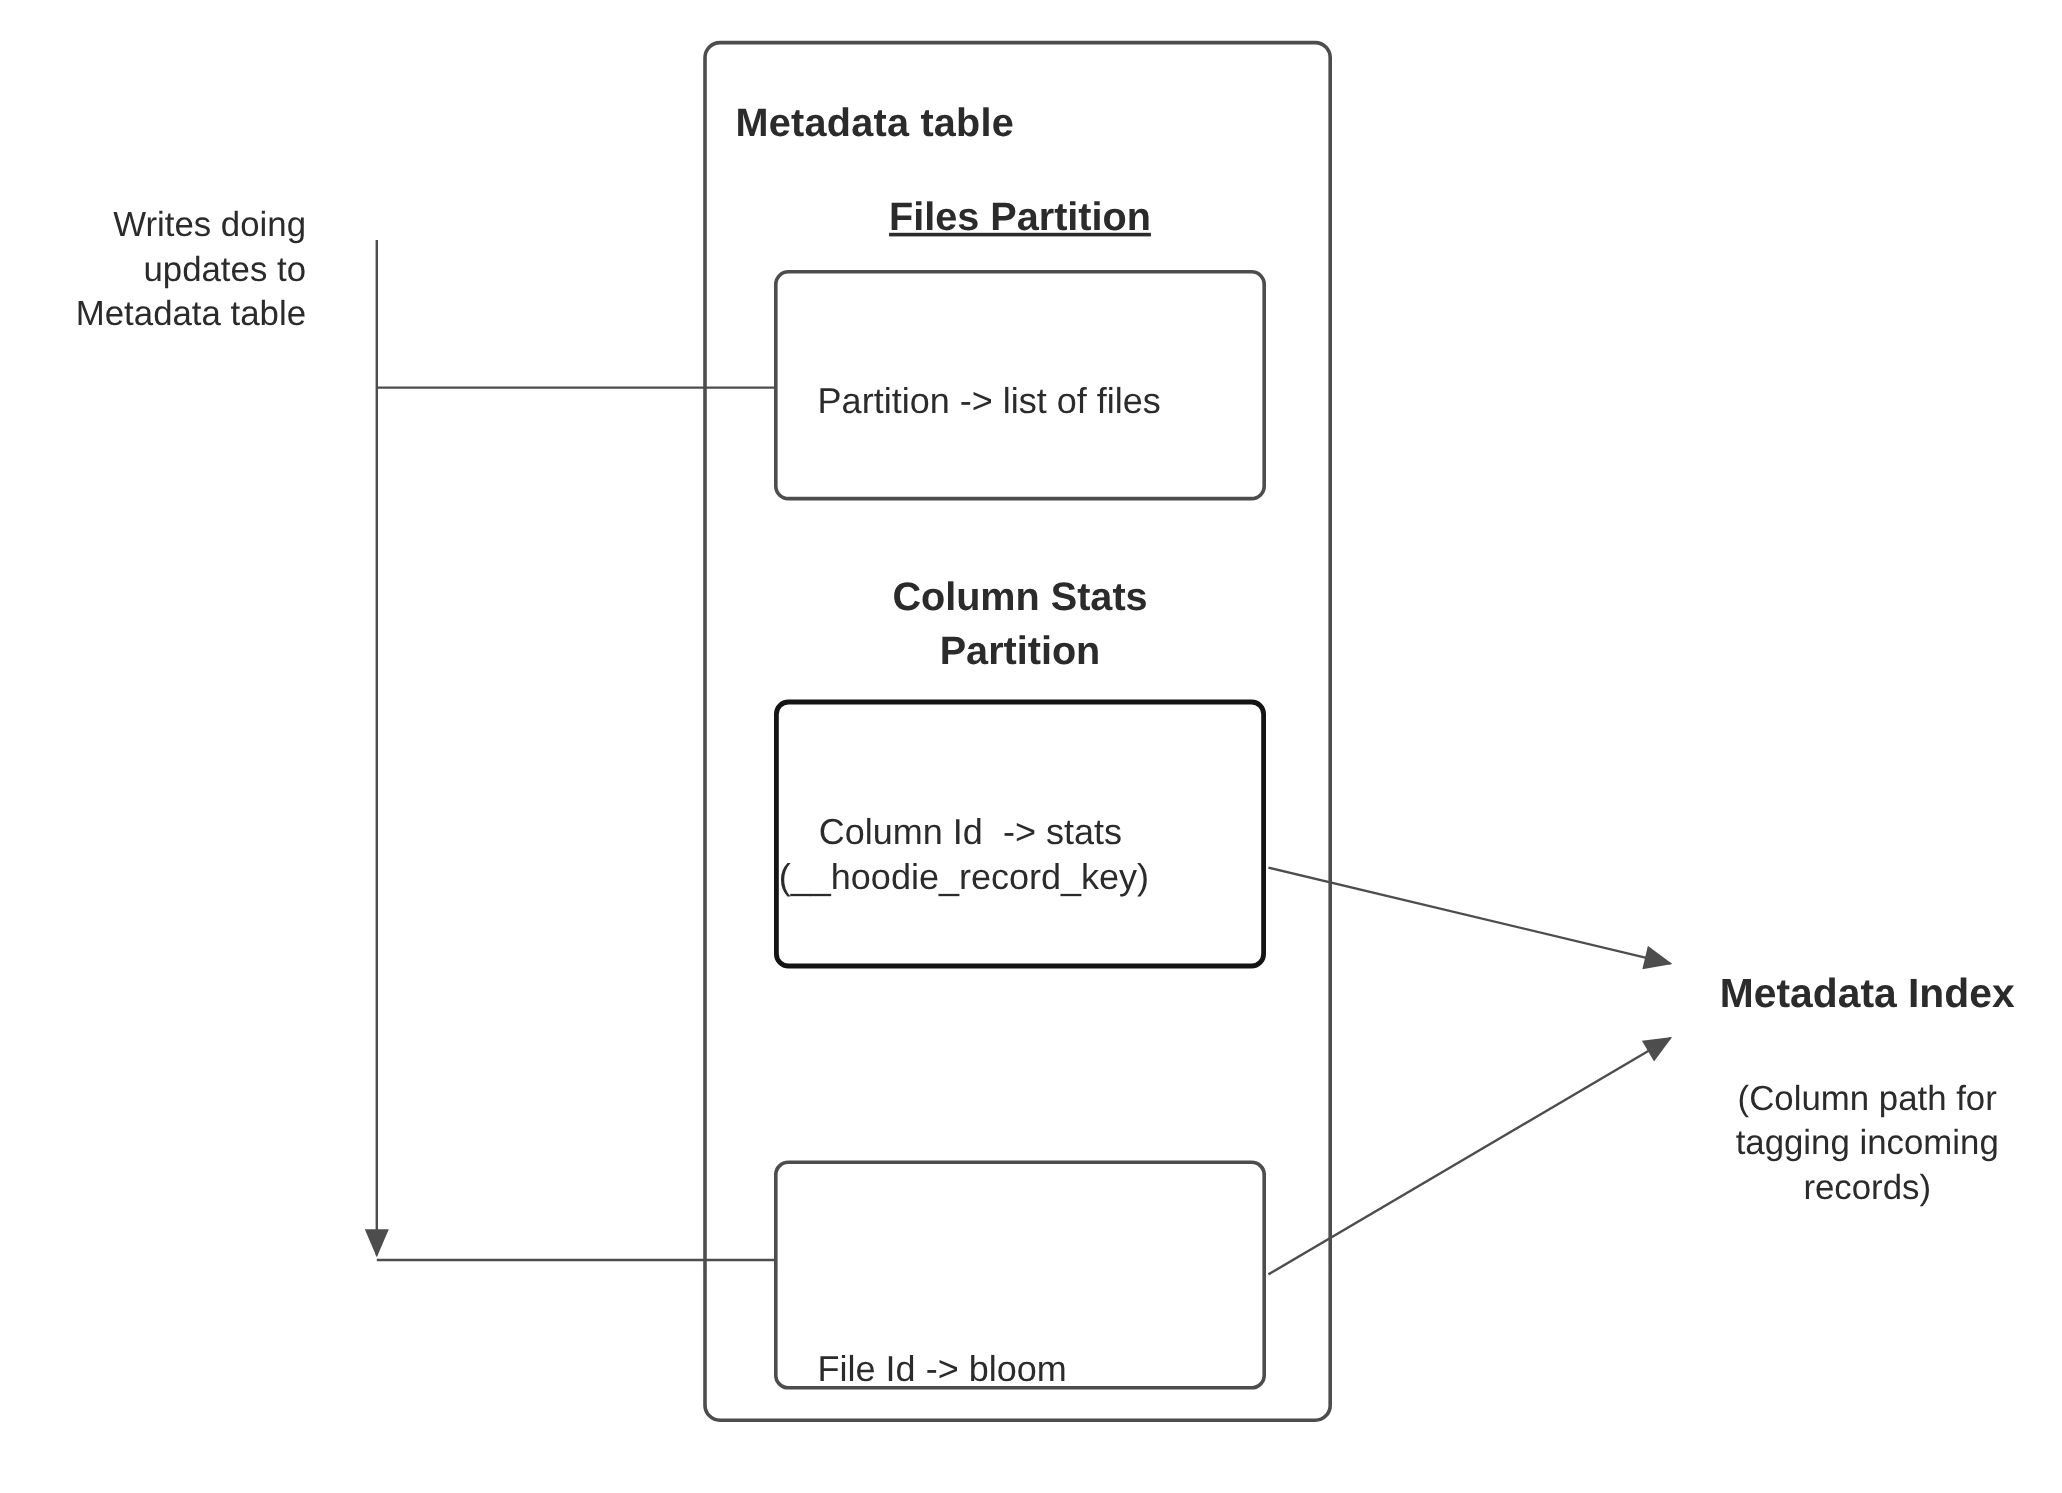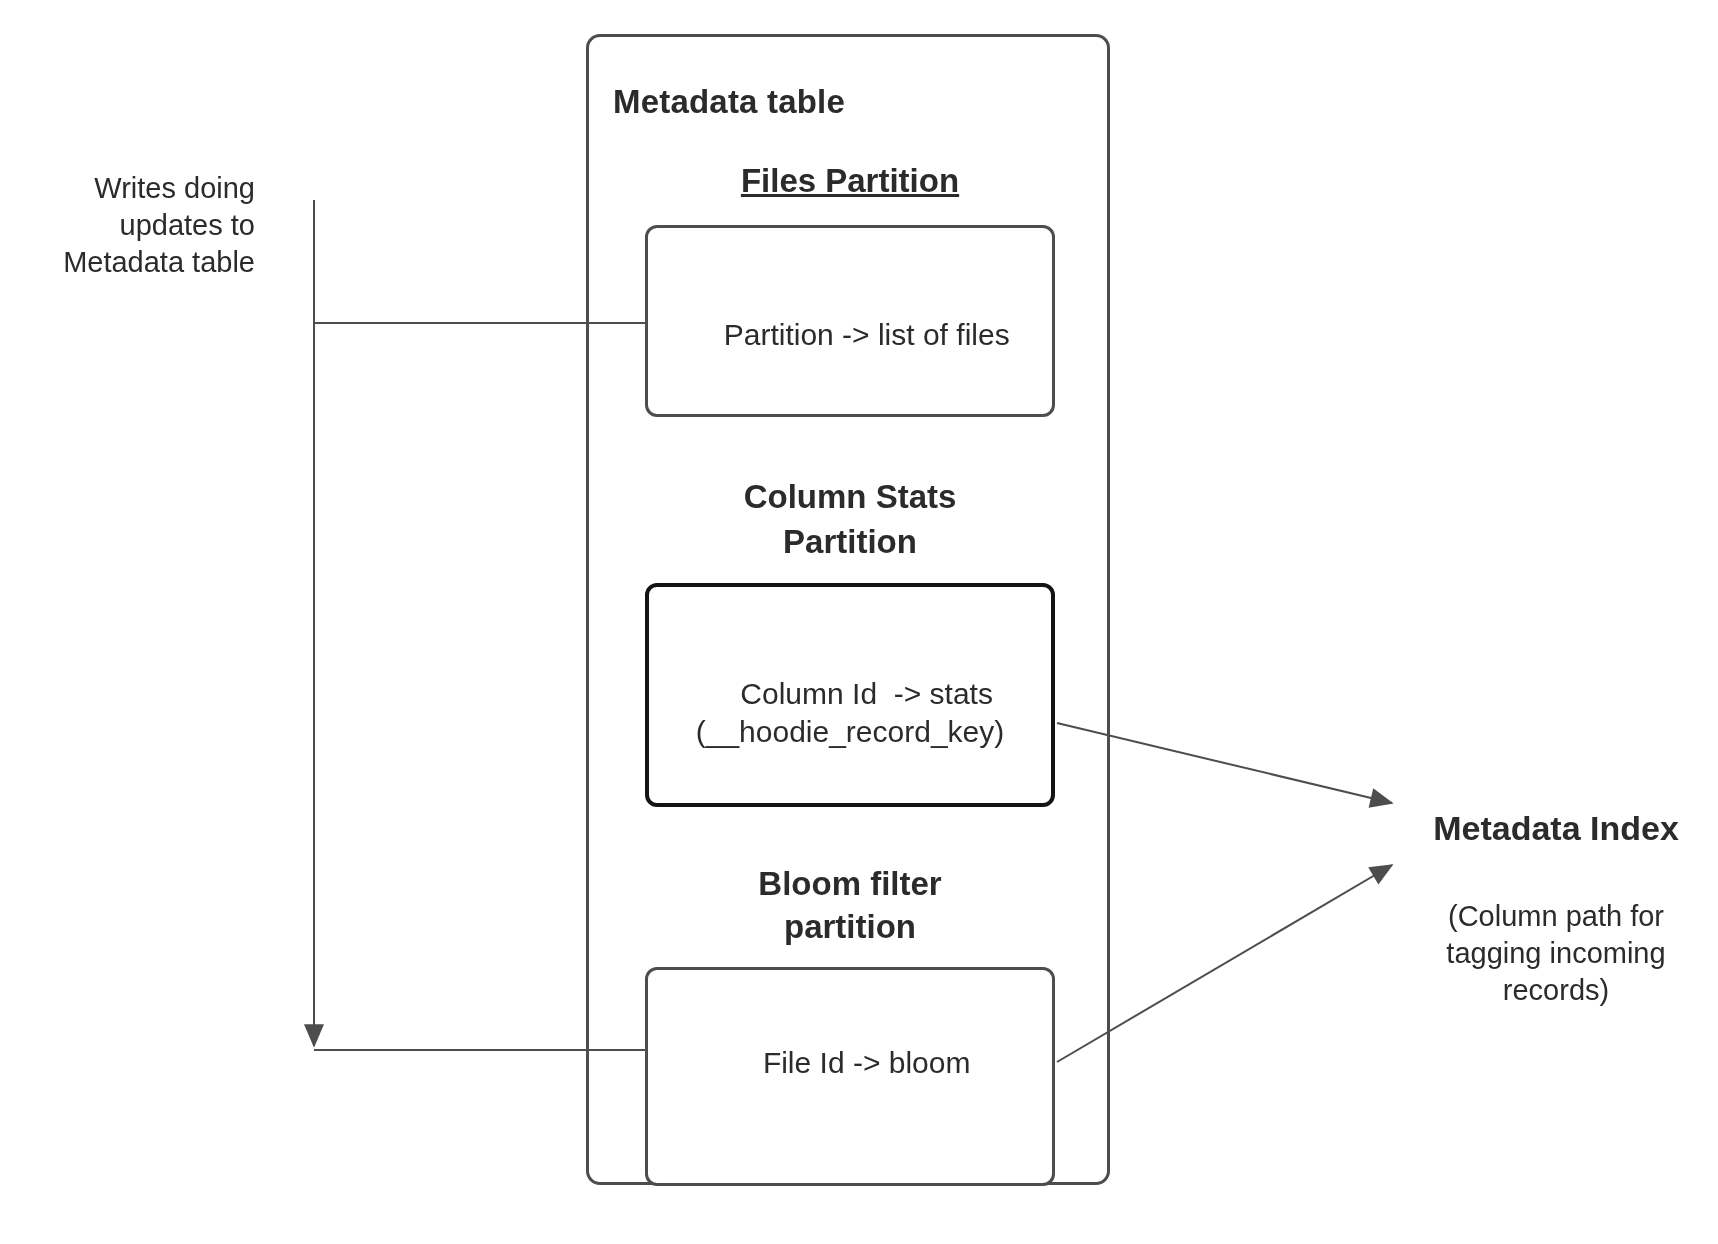--- a/index.html
+++ b/index.html
@@ -59,31 +59,31 @@
   }
   .heading-files  { top: 158px; text-decoration: underline; }
   .heading-stats  { top: 474px; }
   .heading-bloom  { top: 862px; line-height: 43px; }
 
   .inner-box {
     left: 645px; width: 410px;
     border: 3px solid var(--stroke);
     border-radius: 12px;
     background: var(--background);
-    text-align: center;
+    text-align: left;
     font-size: 30px;
     line-height: 38px;
     white-space: pre-wrap;
   }
   .box-files { top: 225px; height: 192px; padding-top: 50px; }
   .box-stats {
     top: 583px; height: 224px; padding-top: 50px;
     border: 4px solid var(--emphasis);
   }
-  .box-bloom { top: 967px; height: 219px; padding-top: 36px; }
+  .box-bloom { top: 967px; height: 191px; padding-top: 115px; }
 
   .left-note {
     left: 5px; top: 170px; width: 250px;
     text-align: right;
     font-size: 29px;
     line-height: 37px;
     white-space: pre-line;
   }
   .index-title {
     left: 1386px; top: 807px; width: 340px;
@@ -130,22 +130,20 @@
     <span>Partition -&gt; list of files</span>
   </div>
 
   <div class="abs section-heading heading-stats">Column Stats
 Partition</div>
   <div class="abs inner-box box-stats">
     <span>Column Id  -&gt; stats
 (__hoodie_record_key)</span>
   </div>
 
-  <div class="abs section-heading heading-bloom">Bloom filter
-partition</div>
   <div class="abs inner-box box-bloom">
     <span>File Id -&gt; bloom</span>
   </div>
 
   <div class="abs index-title">Metadata Index</div>
   <div class="abs index-note">(Column path for
 tagging incoming
 records)</div>
 
 </div>

